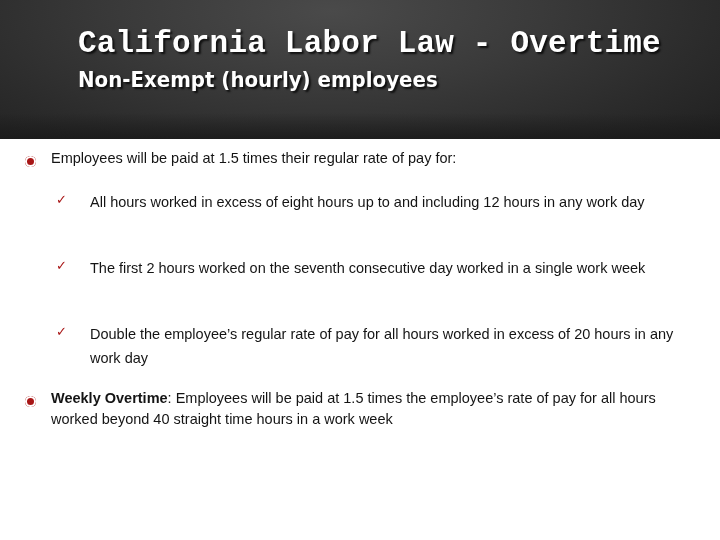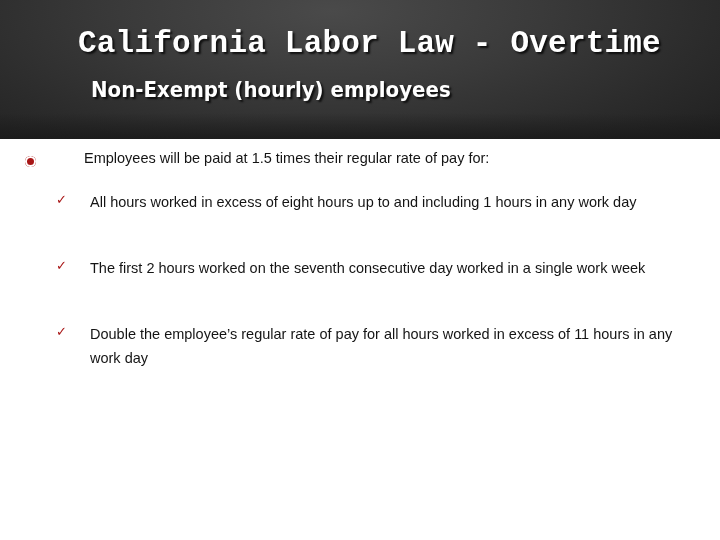--- a/index.html
+++ b/index.html
@@ -45,30 +45,29 @@
     line-height: 36px;
     letter-spacing: 0.2px;
     color: #ffffff;
     text-shadow: 2px 2px 2px rgba(0,0,0,0.75);
     white-space: nowrap;
     z-index: 2;
   }
   .subtitle-text {
     position: absolute;
     left: 78px;
-    top: 76px;
+    top: 66px;
     font-family: "DejaVu Sans Condensed", "Liberation Sans Narrow", "Liberation Sans", sans-serif;
     font-weight: bold;
     font-size: 22px;
     line-height: 27px;
     color: #ffffff;
     text-shadow: 2px 2px 2px rgba(0,0,0,0.75);
     white-space: nowrap;
     z-index: 2;
-    margin-left: 13px;
   }
 
   
   #slide-body {
     position: absolute;
     left: 0;
     top: 139px;
     width: 720px;
     height: 401px;
     background: #ffffff;
@@ -114,21 +113,20 @@
   }
 
   .bullet-text {
     flex: 1 1 auto;
     color: #141414;
   }
 
   .l1 {
     left: 25px;
     width: 672px;
-    gap: 33px;
   }
   .l1 .bullet-text {
     font-size: 14.5px;
     line-height: 21px;
   }
 
   .l2 {
     left: 56px;
     width: 645px;
   }
@@ -151,27 +149,33 @@
 
   <div class="bullet-row l1" style="top: 9px;">
     <span class="bullet-marker">
       <span class="bullseye"></span>
     </span>
     <span class="bullet-text">Employees will be paid at 1.5 times their regular rate of pay for:</span>
   </div>
 
   <div class="bullet-row l2" style="top: 51px;">
     <span class="bullet-marker">✓</span>
-    <span class="bullet-text">All hours worked in excess of eight hours up to and including 1 hours in any work day</span>
+    <span class="bullet-text">All hours worked in excess of eight hours up to and including 12 hours in any work day</span>
   </div>
 
   <div class="bullet-row l2" style="top: 117px;">
     <span class="bullet-marker">✓</span>
     <span class="bullet-text">The first 2 hours worked on the seventh consecutive day worked in a single work week</span>
   </div>
 
   <div class="bullet-row l2" style="top: 183px;">
     <span class="bullet-marker">✓</span>
-    <span class="bullet-text">Double the employee’s regular rate of pay for all hours worked in excess of 11 hours in any work day</span>
+    <span class="bullet-text">Double the employee’s regular rate of pay for all hours worked in excess of 20 hours in any work day</span>
   </div>
 
+  <div class="bullet-row l1" style="top: 249px;">
+    <span class="bullet-marker">
+      <span class="bullseye"></span>
+    </span>
+    <span class="bullet-text"><span class="bold-lead">Weekly Overtime</span><span>: Employees will be paid at 1.5 times the employee’s rate of pay for all hours worked beyond 40 straight time hours in a work week</span></span>
+  </div>
 
 </div>
 
 </body></html>

